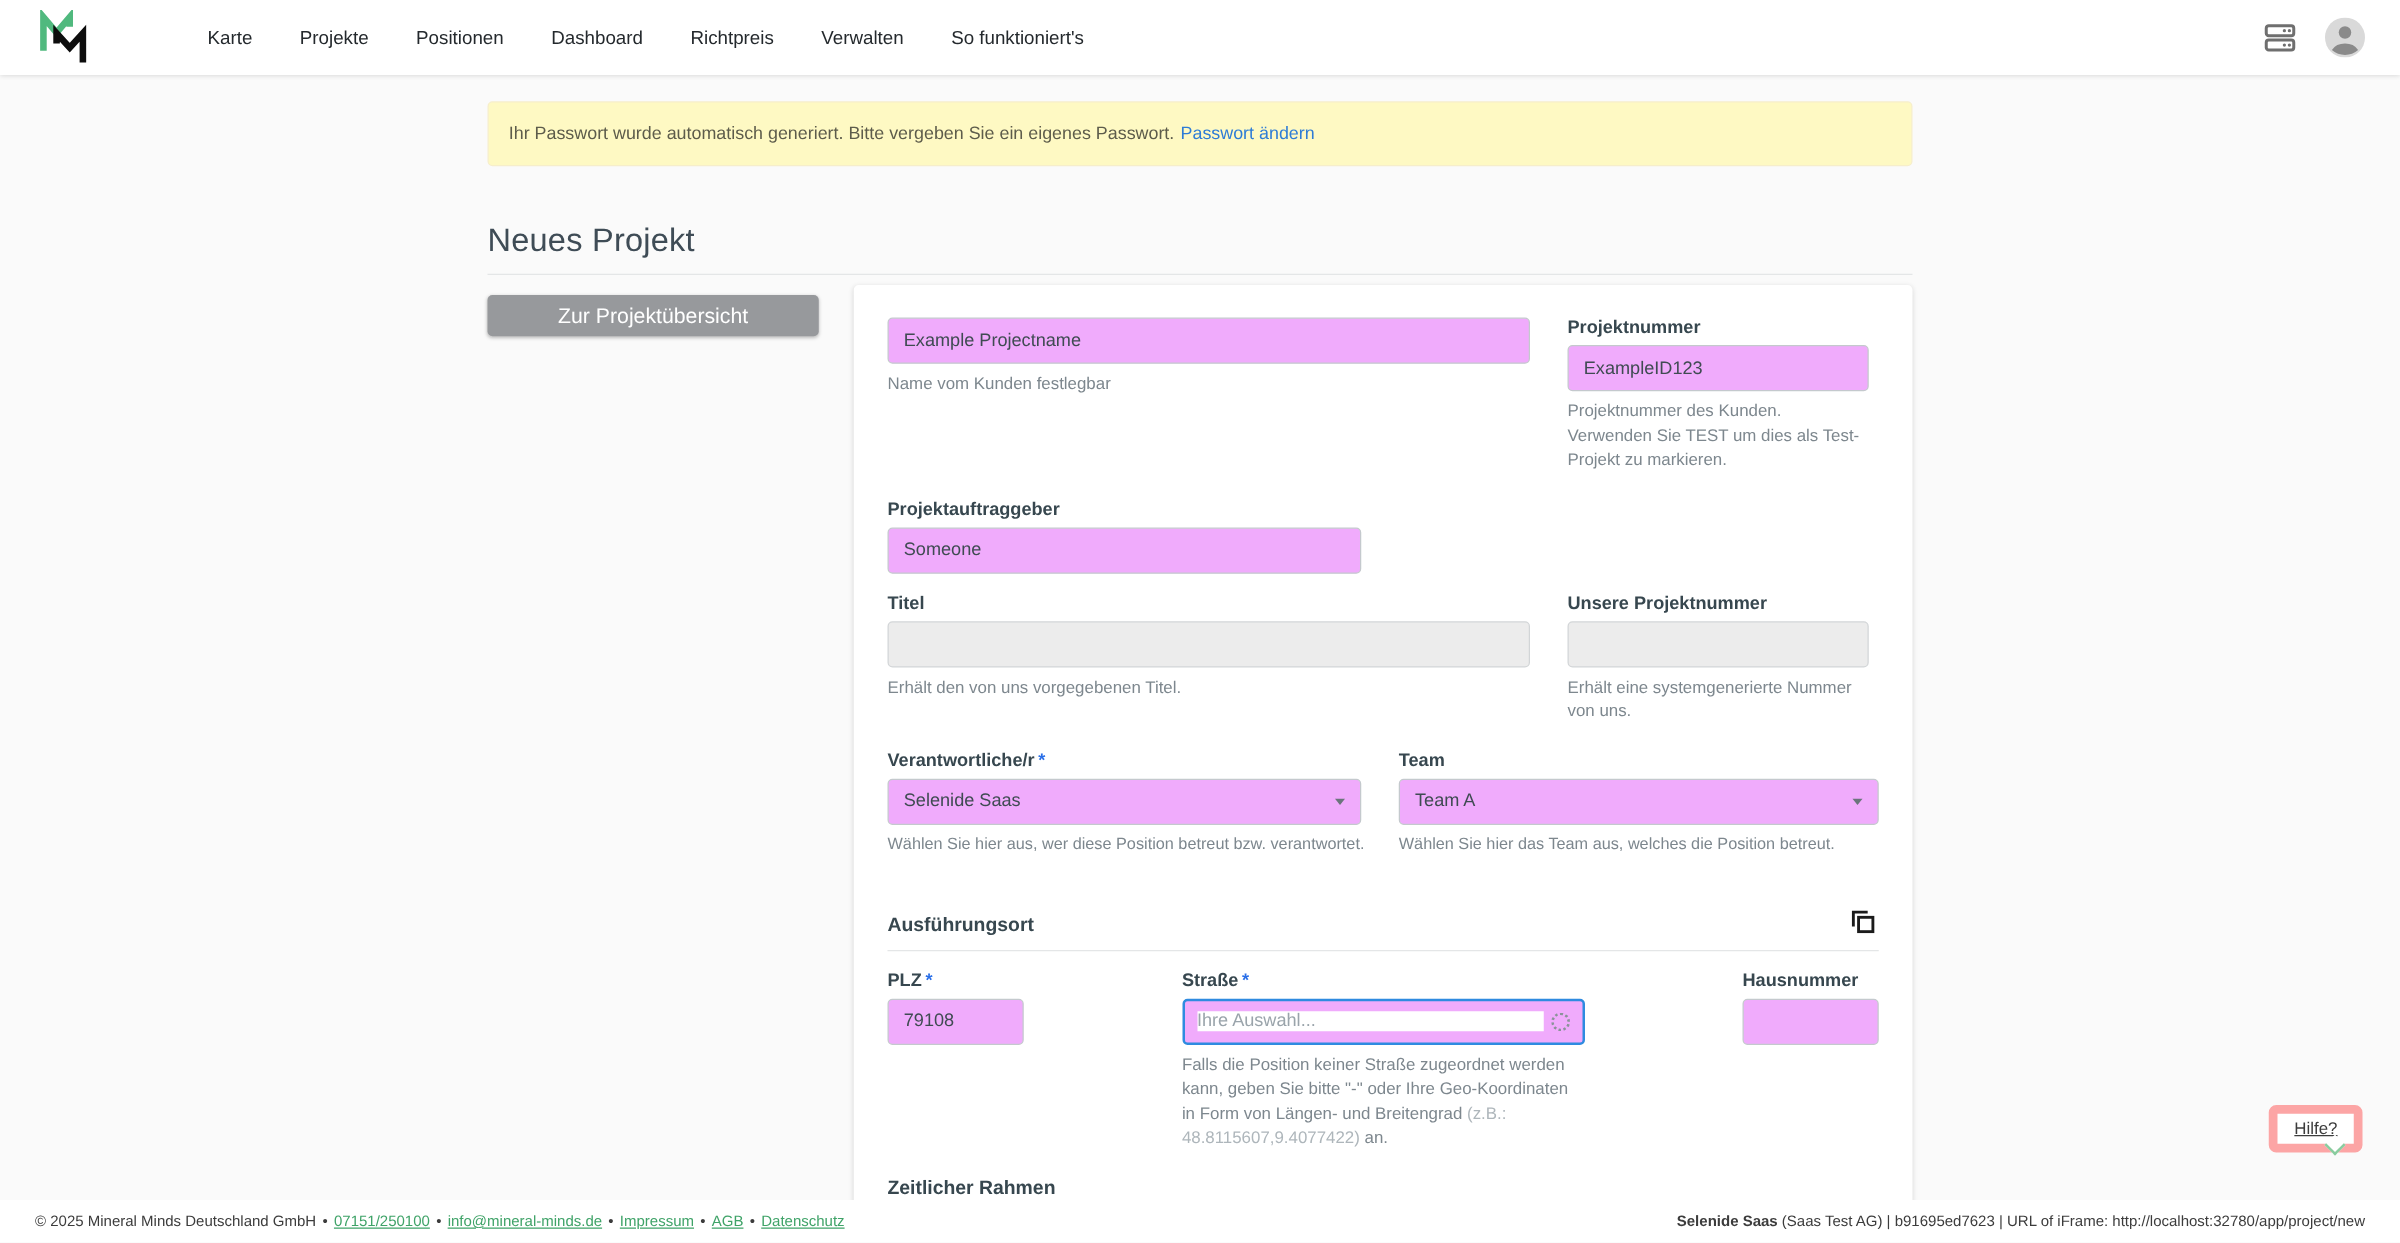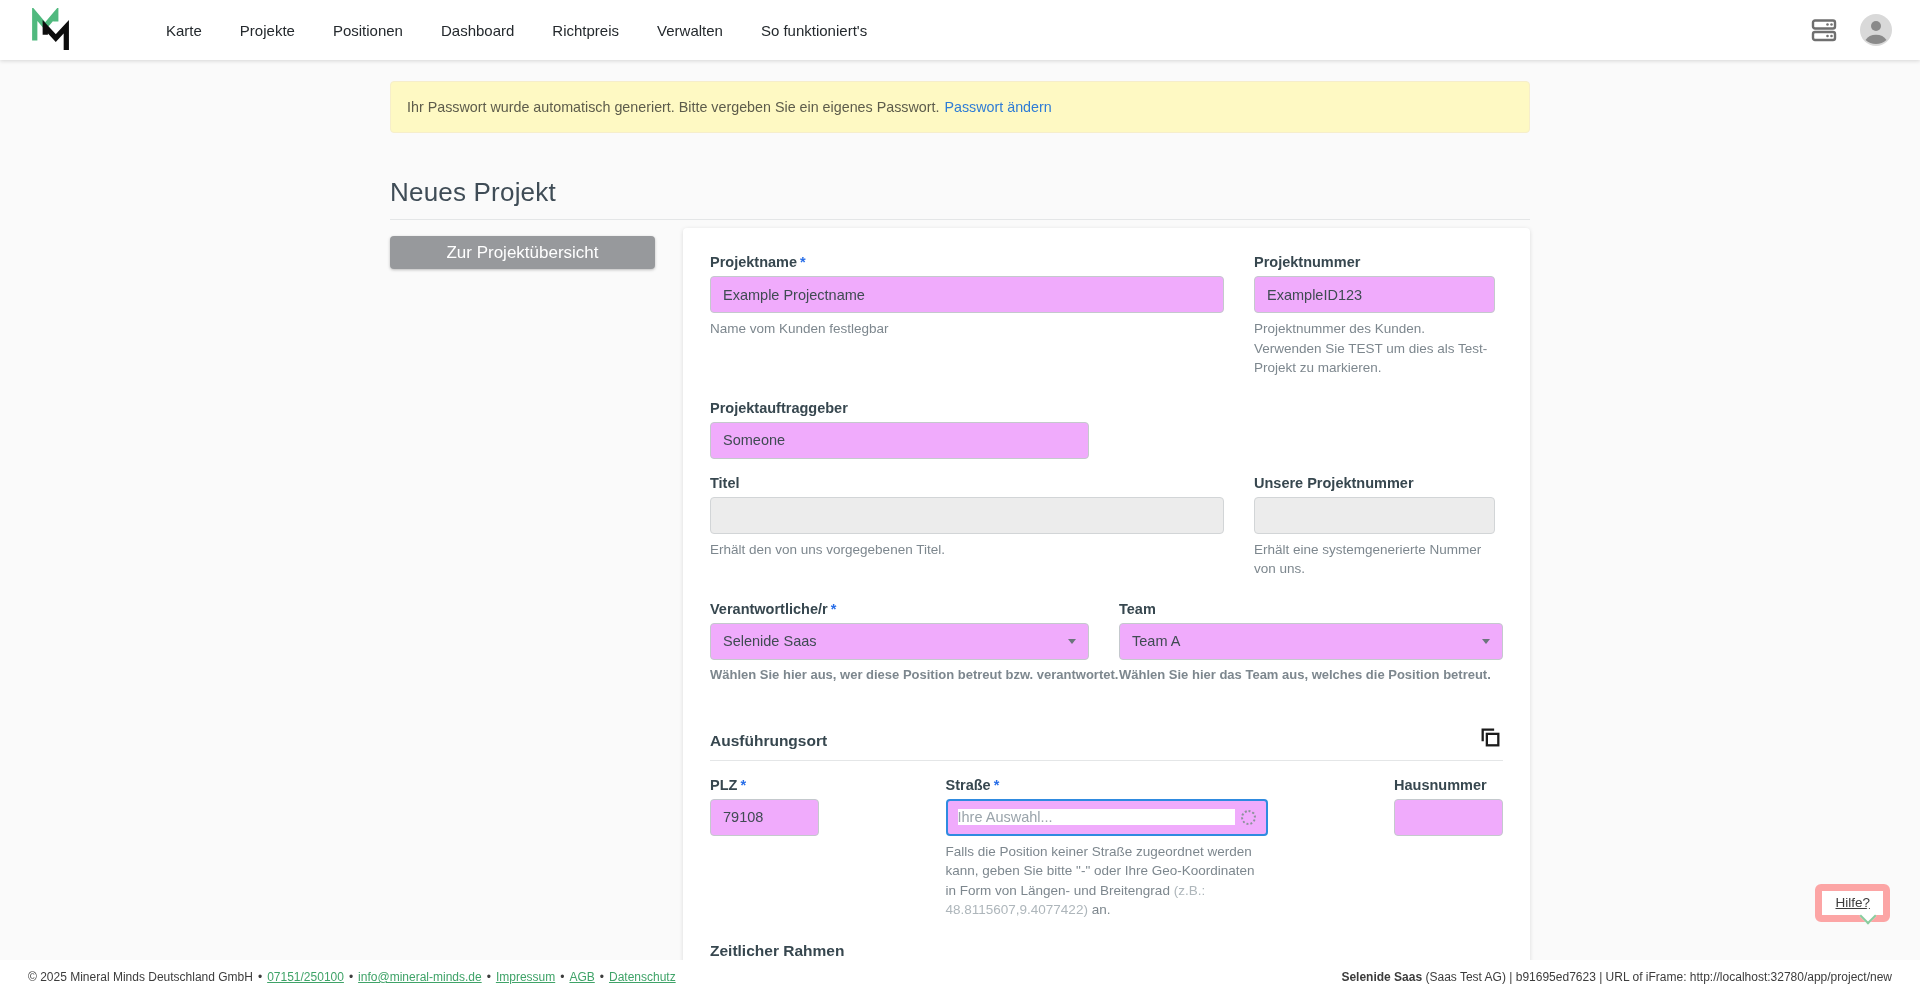--- a/index.html
+++ b/index.html
@@ -52,21 +52,21 @@
   .label { font-size:14.5px; font-weight:700; color:#37474f; margin-bottom:6px; }
   .req { color:#2a6fe8; margin-left:3px; font-weight:700; }
   .input {
     width:100%; height:37px; border:1px solid #c4c9cd; border-radius:4px;
     padding:0 12px; font-size:14.5px; color:#3f4b52; background:#f0abfc;
     font-family:inherit; display:flex; align-items:center;
   }
   input.input { display:inline-block; }
   .input.disabled { background:#ececec; border-color:#d2d5d7; }
   .helper { margin-top:6px; font-size:13.5px; color:#7d878e; line-height:1.45; }
-  .helper.nowrap { white-space:nowrap; font-size:13px;font-weight:bold; }
+  .helper.nowrap { white-space:nowrap; font-size:13px; }
   .helper .lite { color:#aeb6bb; }
   .w-379 { width:379px; }
   .select-wrap { position:relative; cursor:pointer; justify-content:space-between; }
   .select-value { color:#3f4b52; }
   .caret {
     width:0; height:0; border-left:4.5px solid transparent; border-right:4.5px solid transparent;
     border-top:5.5px solid #6b757c; margin-left:8px; flex:none;
   }
   .strasse-box { border:2px solid #2f8be0; padding:0 10px; justify-content:space-between; }
   .strasse-box input { border:none; outline:none; flex:1; font-size:14.5px; font-family:inherit; color:#3f4b52; min-width:0; }
@@ -152,23 +152,20 @@
 
     <div class="content-row">
       <div class="left-col">
         <button class="back-btn">Zur Projektübersicht</button>
       </div>
 
       <div class="card">
 
         <div class="form-row">
           <div class="col-main">
-            <div class="label">
-              <span>Projektname</span><span class="req">*</span>
-            </div>
             <input class="input" value="Example Projectname" style="">
             <div class="helper">Name vom Kunden festlegbar</div>
           </div>
           <div class="col-side">
             <div class="label">Projektnummer</div>
             <input class="input" value="ExampleID123" style="">
             <div class="helper">Projektnummer des Kunden. Verwenden Sie TEST um dies als Test-Projekt zu markieren.</div>
           </div>
         </div>
 

